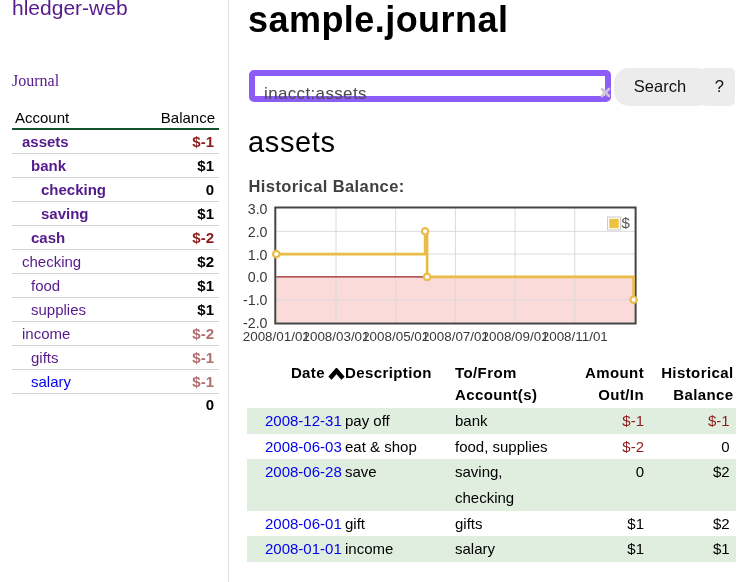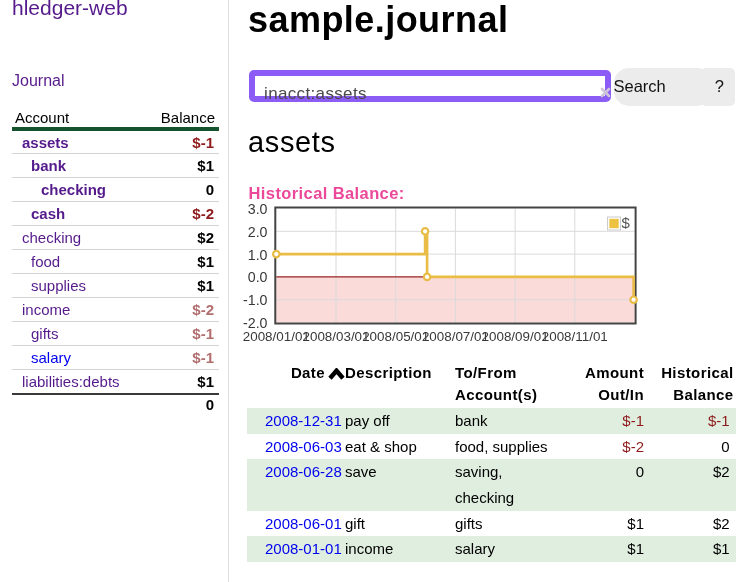--- a/index.html
+++ b/index.html
@@ -8,43 +8,43 @@
 body { position:relative; }
 a { text-decoration:none; }
 .purple { color:#551A8B; }
 .blue { color:#0000EE; }
 .neg { color:#8e1b1b; }
 .rose { color:#b36f6f; }
 
 
 #sideborder { position:absolute; left:228px; top:0; width:1px; height:582px; background:#ddd; }
 #brand { position:absolute; left:12px; top:-1px; font-size:21px; line-height:18px; color:#551A8B; }
-#journal { position:absolute; left:12px; top:72px; font-size:16px; line-height:18px; color:#551A8B; }
+#journal { position:absolute; left:12px; top:72px; font-size:16px; line-height:18px; color:#551A8B;font-family:Liberation Serif, serif; }
 #sidetab { position:absolute; left:12px; top:107px; width:207px; border-collapse:collapse; font-size:15px; }
-#sidetab th { font-weight:normal; height:22.3px; border-bottom:4px solid #14532d; }
+#sidetab th { font-weight:normal; height:22.3px; border-bottom:2px solid #14532d; }
 #sidetab th.a { text-align:left; padding-left:3px; }
 #sidetab th.b { text-align:right; padding-right:4px; }
 #sidetab td { height:24.05px; border-bottom:1px solid #d4d4d4; white-space:nowrap; }
 #sidetab td.bal { text-align:right; padding-right:5px; font-weight:bold; }
 #sidetab tr.l1 td.acct { padding-left:10px; }
 #sidetab tr.l2 td.acct { padding-left:19px; }
 #sidetab tr.l3 td.acct { padding-left:29px; }
 #sidetab tr.b td.acct a { font-weight:bold; }
 #sidetab tr.dark td { border-bottom:2px solid #3a3a3a; }
 #sidetab tr.tot td { border-bottom:none; height:21px; }
 
 
 #h1 { position:absolute; left:248px; top:-1px; font-size:36px; font-weight:bold; line-height:42px; color:#000; letter-spacing:0.45px; }
 #searchbox { position:absolute; left:249px; top:69.5px; width:362px; height:32px; border:6px solid #8b5cf6; border-radius:5px; background:#fff; }
 #searchtext { position:absolute; left:9px; top:8.5px; font-size:17px; color:#4a4a4a; letter-spacing:0.35px; }
 #clearx { position:absolute; left:345px; top:11.5px; }
-#btnsearch { position:absolute; left:613.5px; top:68.3px; width:98px; height:37.7px; background:#ececec; border-radius:15px; font-size:16.5px; color:#111; line-height:37.7px; padding-right:5px; }
+#btnsearch { position:absolute; left:613.5px; top:68.3px; width:98px; height:37.7px; background:#ececec; border-radius:15px; font-size:16.5px; color:#111; text-align:center; line-height:37.7px; padding-right:5px; }
 #btnq { position:absolute; left:700.5px; top:68.3px; width:34.8px; height:37.7px; background:#ececec; border-radius:5px; font-size:16.5px; color:#111; text-align:center; line-height:37.7px; padding-left:3px; }
 #h2 { position:absolute; left:248px; top:127px; font-size:29px; font-weight:normal; line-height:30px; color:#000; letter-spacing:0.65px; }
-#histlbl { position:absolute; left:248.5px; top:184px; font-size:16.5px; font-weight:bold; line-height:18px; color:#ec4899; letter-spacing:0.4px; }
+#histlbl { position:absolute; left:248.5px; top:177px; font-size:16.5px; font-weight:bold; line-height:18px; color:#404040; letter-spacing:0.4px; }
 #chart { position:absolute; left:0; top:0; }
 
 
 #regtab { position:absolute; left:247px; top:359px; width:488.5px; border-collapse:collapse; font-size:15px; table-layout:fixed; }
 #regtab th { font-weight:bold; vertical-align:top; padding:2.8px 0 0 0; line-height:22.4px; white-space:nowrap; letter-spacing:0.4px; height:49.2px; }
 #regtab th.r, #regtab td.r { text-align:right; }
 #regtab td { padding:0; line-height:25.6px; vertical-align:top; }
 #regtab td.date { padding-left:18px; }
 #regtab td.last { padding-right:5.8px; } #regtab th.last { padding-right:2px; }
 #regtab tr.g { background:#e0eee0; }
@@ -68,20 +68,24 @@
         <td class="bal neg">$-1</td>
       </tr>
   <tr class="l2 b">
         <td class="acct"><a class="purple" href="#">bank</a></td>
         <td class="bal">$1</td>
       </tr>
   <tr class="l3 b">
         <td class="acct"><a class="purple" href="#">checking</a></td>
         <td class="bal">0</td>
       </tr>
+  <tr class="l3 b">
+        <td class="acct"><a class="purple" href="#">saving</a></td>
+        <td class="bal">$1</td>
+      </tr>
   <tr class="l2 b">
         <td class="acct"><a class="purple" href="#">cash</a></td>
         <td class="bal neg">$-2</td>
       </tr>
   <tr class="l1">
         <td class="acct"><a class="purple" href="#">checking</a></td>
         <td class="bal">$2</td>
       </tr>
   <tr class="l2">
         <td class="acct"><a class="purple" href="#">food</a></td>
@@ -95,24 +99,20 @@
         <td class="acct"><a class="purple" href="#">income</a></td>
         <td class="bal rose">$-2</td>
       </tr>
   <tr class="l2">
         <td class="acct"><a class="purple" href="#">gifts</a></td>
         <td class="bal rose">$-1</td>
       </tr>
   <tr class="l2 dark0">
         <td class="acct"><a class="blue" href="#">salary</a></td>
         <td class="bal rose">$-1</td>
-      </tr>
-  <tr class="l1 dark">
-        <td class="acct"><a class="purple" href="#">liabilities:debts</a></td>
-        <td class="bal">$1</td>
       </tr>
   <tr class="tot">
         <td></td>
         <td class="bal">0</td>
       </tr>
 </tbody>
   </table>
 
 <h1 id="h1">sample.journal</h1>
 <div id="searchbox">

